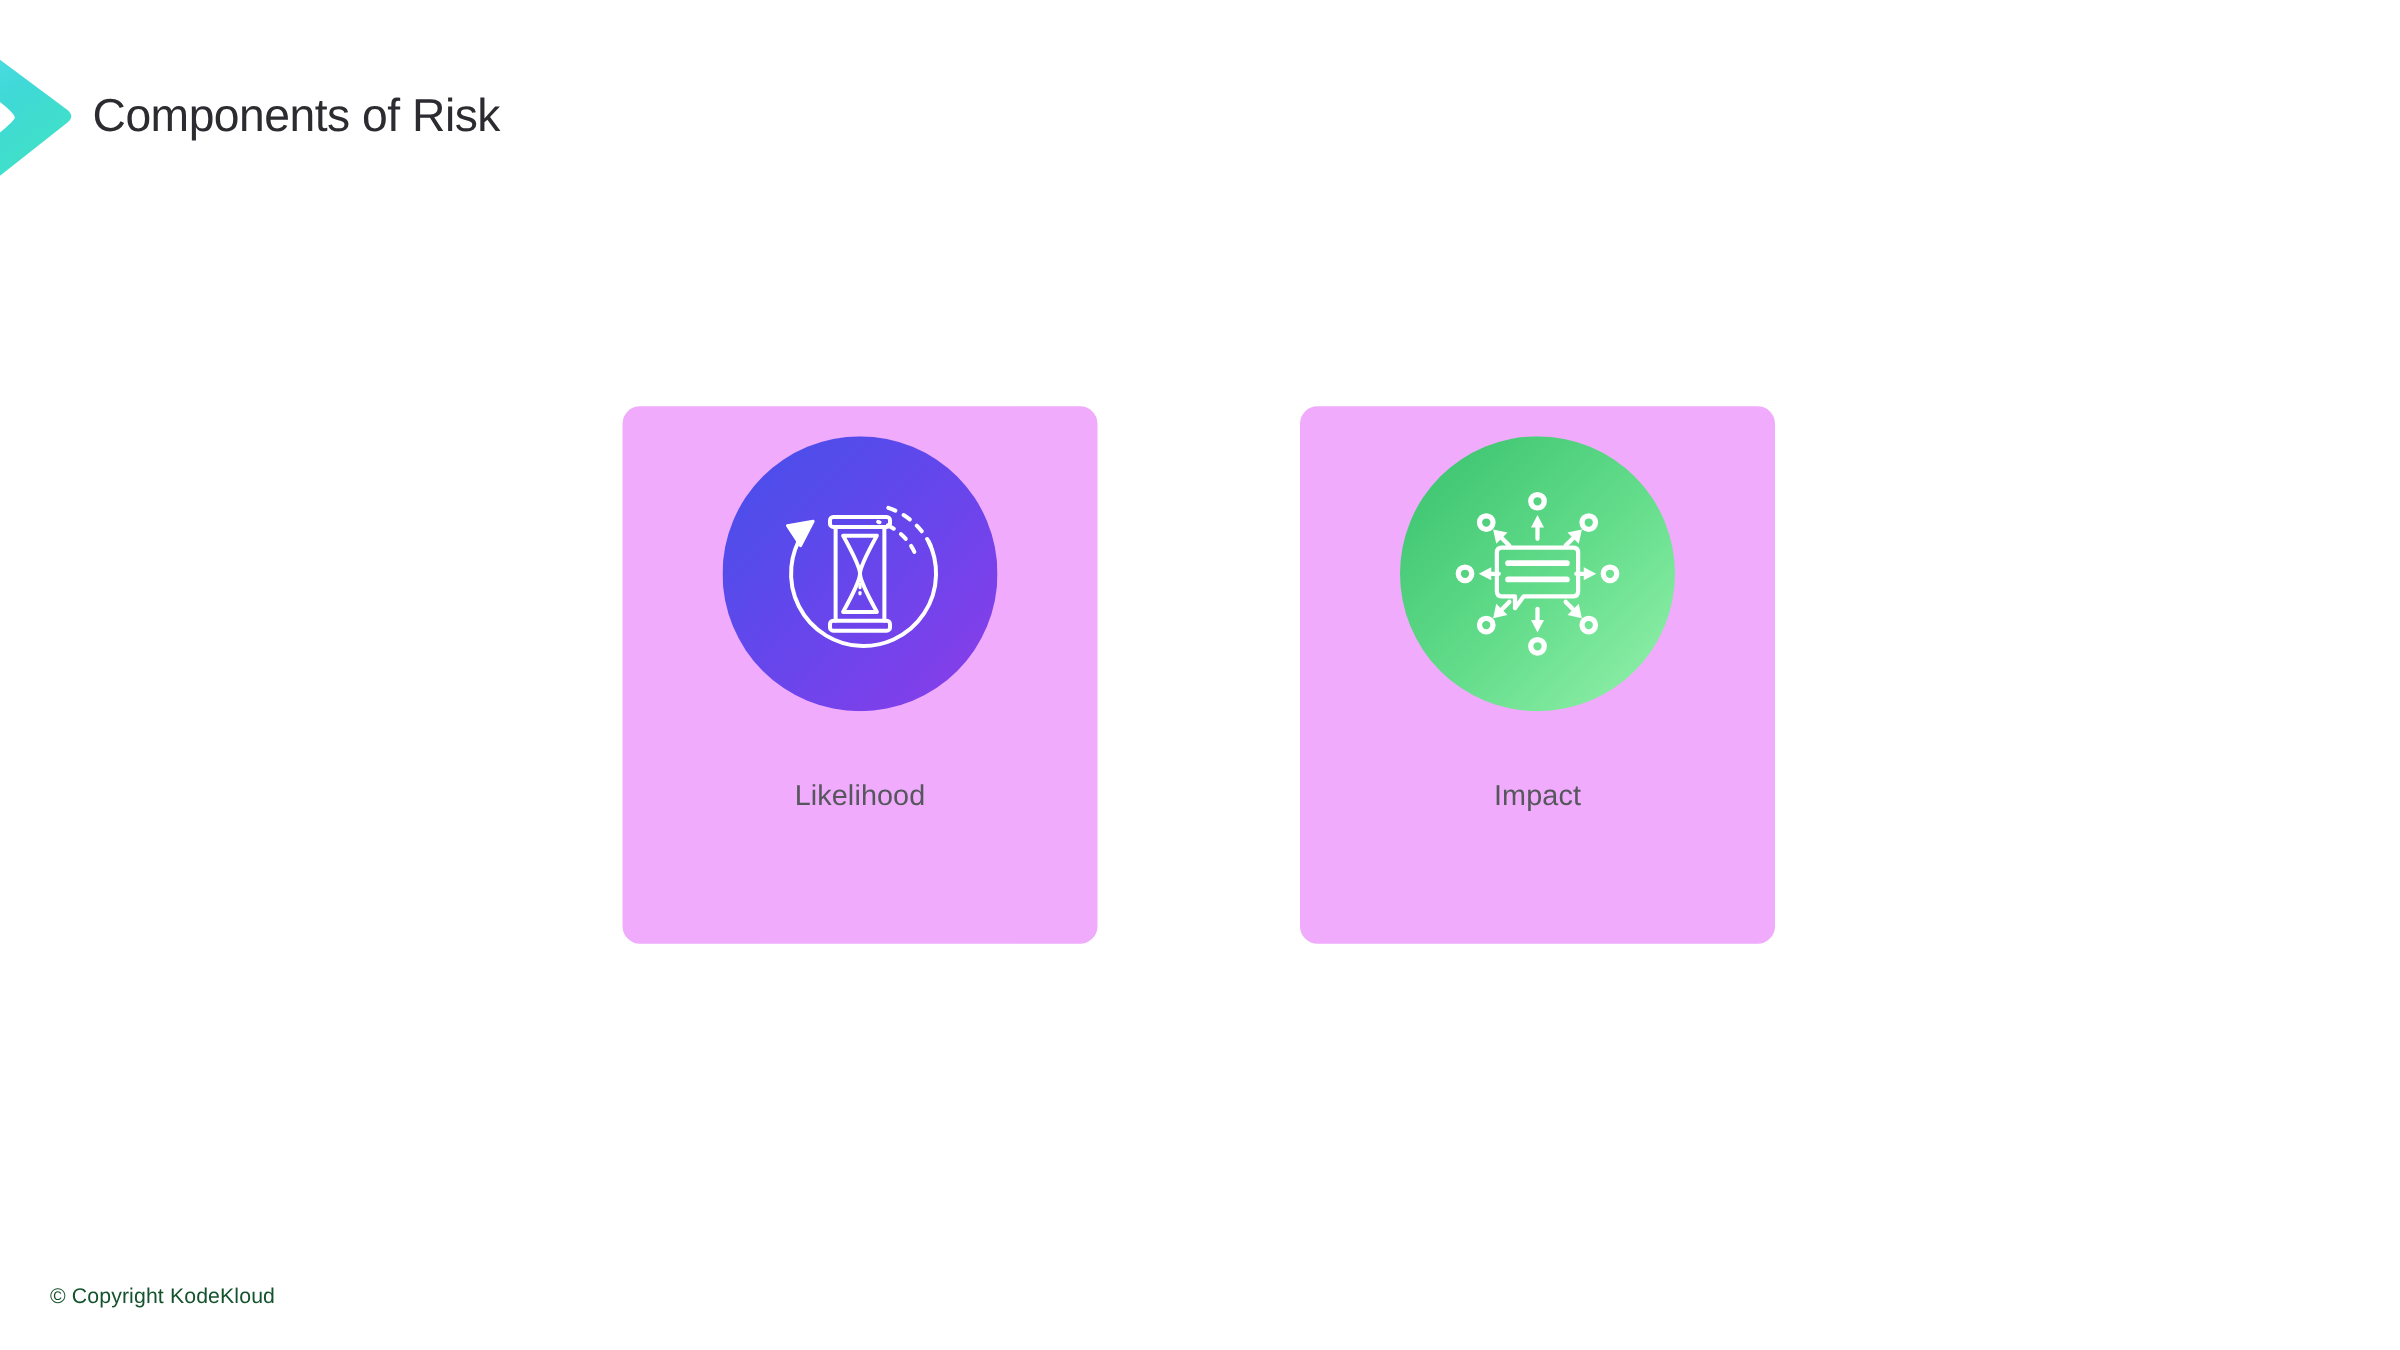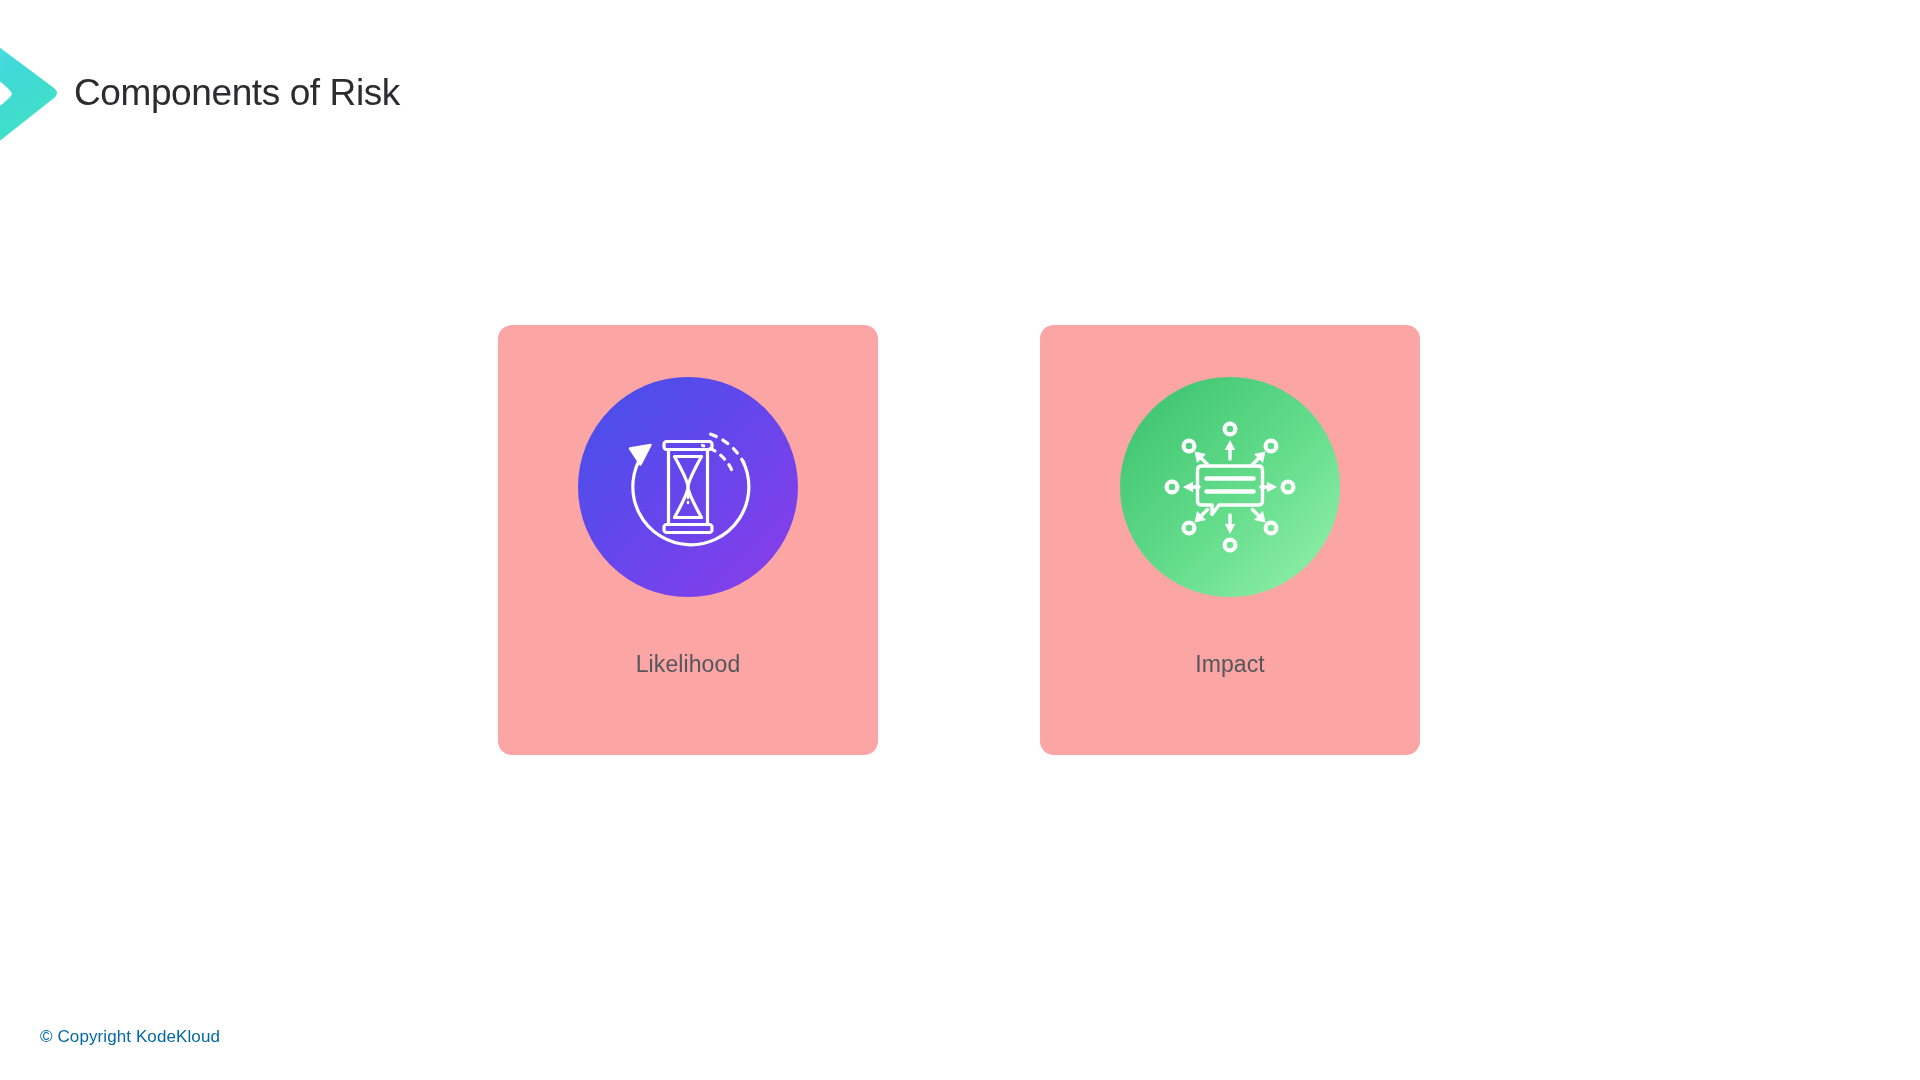--- a/index.html
+++ b/index.html
@@ -44,27 +44,27 @@
     left: 498px;
     top: 325px;
     display: flex;
     flex-direction: row;
     gap: 162px;
   }
 
   .concept-card {
     width: 380px;
     height: 430px;
-    background: #fca5a5;
+    background: #f0abfc;
     border-radius: 14px;
     display: flex;
     flex-direction: column;
     align-items: center;
     box-sizing: border-box;
-    padding-top: 52px;
+    padding-top: 24px;
   }
 
   .card-icon-circle {
     width: 220px;
     height: 220px;
     border-radius: 50%;
     display: flex;
     align-items: center;
     justify-content: center;
     flex: none;
@@ -79,21 +79,21 @@
     text-align: center;
     letter-spacing: 0.1px;
   }
 
   
   #footer-copyright {
     position: absolute;
     left: 40px;
     top: 1027px;
     font-size: 17px;
-    color: #0369a1;
+    color: #14532d;
     letter-spacing: 0.1px;
     white-space: nowrap;
   }
 </style>
 </head>
 <body>
 
 <div id="brand-chevron">
   <svg width="94" height="146" viewBox="0 0 94 146" xmlns="http://www.w3.org/2000/svg">
     <defs>

